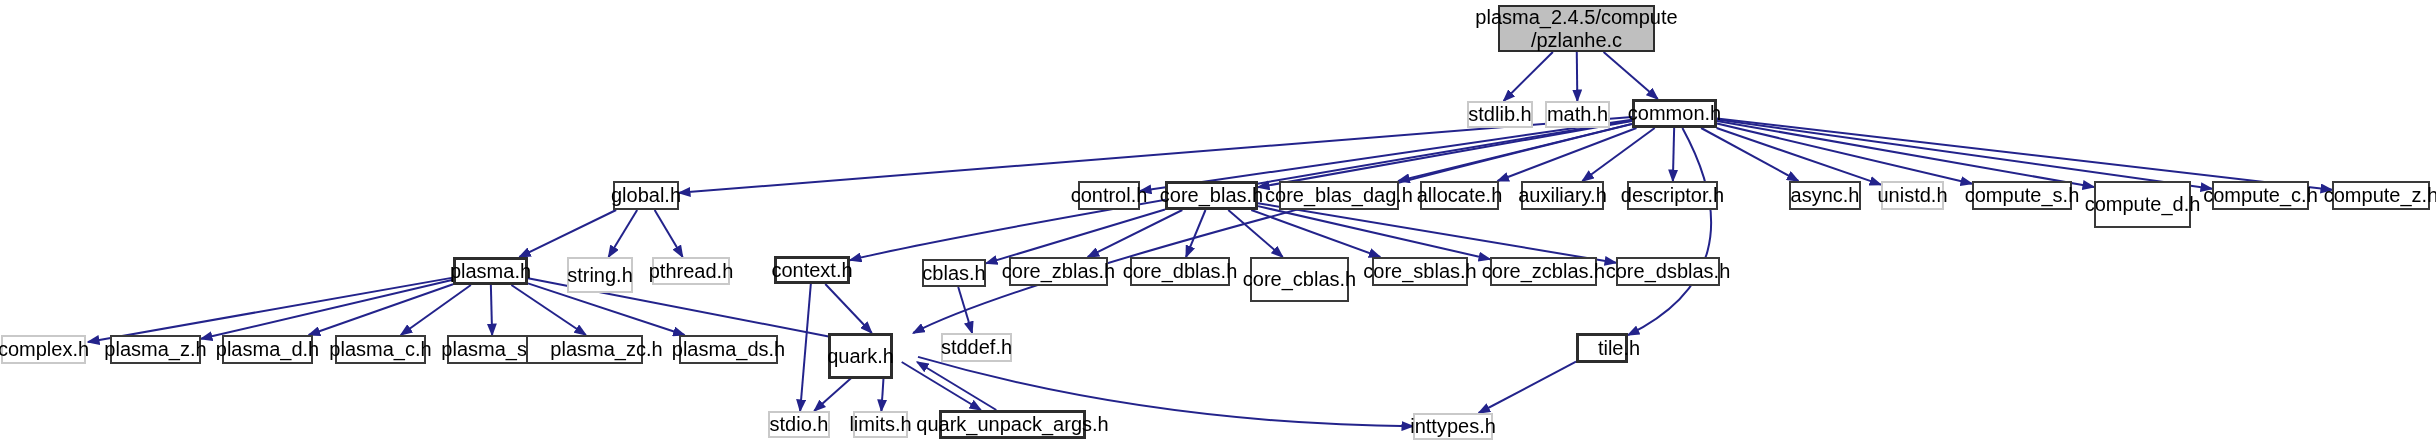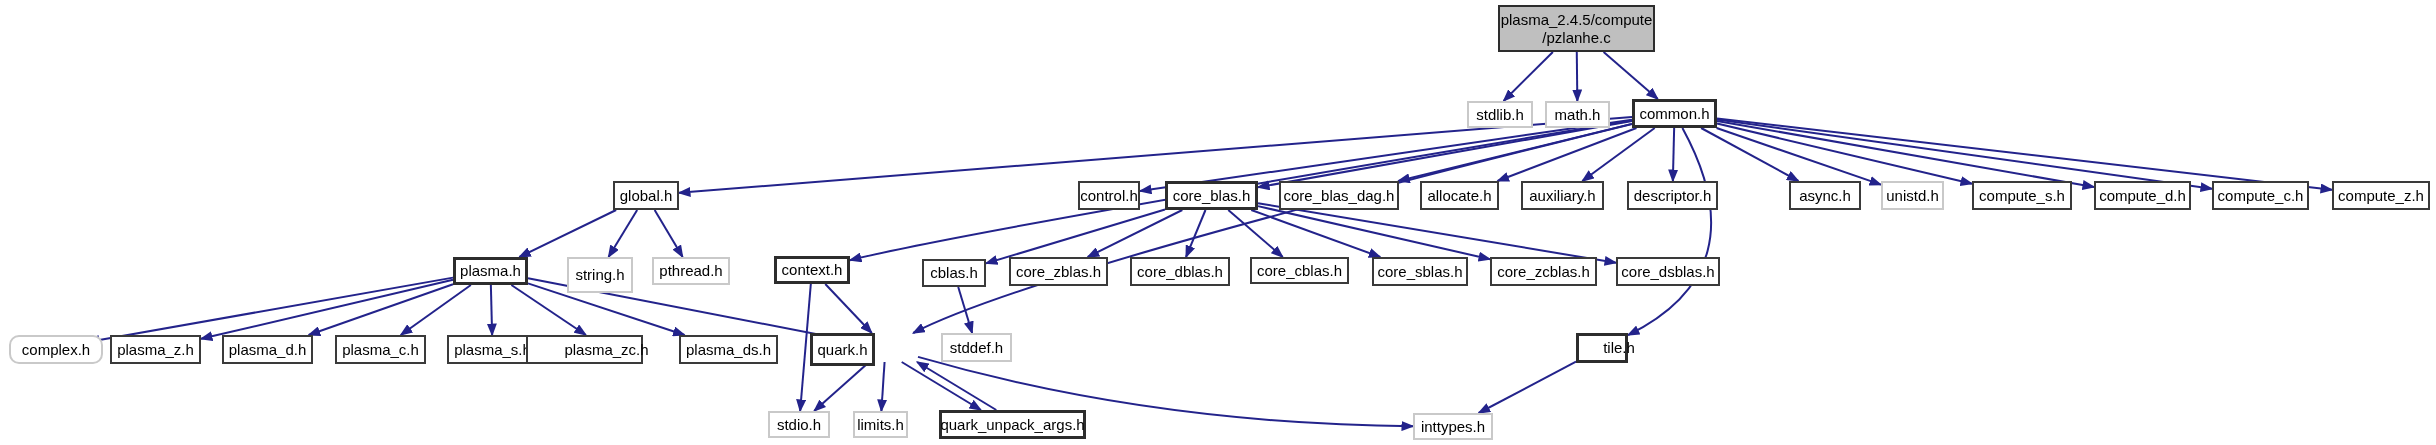--- a/index.html
+++ b/index.html
@@ -1,20 +1,20 @@
 <!DOCTYPE html>
 <html><head>
 <meta charset="utf-8">
 <style>
   html,body{margin:0;padding:0;background:#ffffff;}
   #canvas{position:relative;width:2436px;height:445px;background:#ffffff;overflow:hidden;
           font-family:"Liberation Sans", sans-serif;}
   #edges{position:absolute;left:0;top:0;width:2436px;height:445px;}
   .node{position:absolute;display:flex;align-items:center;justify-content:center;text-align:center;
-        font-size:15px;color:#000;background:#ffffff;border:2px solid #3a3a3a;box-sizing:border-box;
+        font-size:20px;color:#000;background:#ffffff;border:2px solid #3a3a3a;box-sizing:border-box;
         white-space:pre-line;line-height:1.15;padding:0 2px;}
   .node.system{border:2px solid #c9c9c9;}
   .node.emph{border-width:3px;border-color:#2d2d2d;}
   .node.main{background:#bfbfbf;border:2px solid #2d2d2d;}
   .edge{fill:none;stroke:#23238b;stroke-width:2px;}
 </style>
 </head>
 <body>
 
 <div id="canvas">
@@ -82,42 +82,42 @@
       <div class="node internal" style="left: 613px; top: 181px; width: 66px; height: 29px;">global.h</div>
       <div class="node internal" style="left: 1078px; top: 181px; width: 62px; height: 29px;">control.h</div>
       <div class="node internal emph" style="left: 1165px; top: 181px; width: 93px; height: 29px;">core_blas.h</div>
       <div class="node internal" style="left: 1279px; top: 181px; width: 120px; height: 29px;">core_blas_dag.h</div>
       <div class="node internal" style="left: 1420px; top: 181px; width: 79px; height: 29px;">allocate.h</div>
       <div class="node internal" style="left: 1521px; top: 181px; width: 83px; height: 29px;">auxiliary.h</div>
       <div class="node internal" style="left: 1627px; top: 181px; width: 91px; height: 29px;">descriptor.h</div>
       <div class="node internal" style="left: 1789px; top: 181px; width: 72px; height: 29px;">async.h</div>
       <div class="node system" style="left: 1881px; top: 181px; width: 63px; height: 29px;">unistd.h</div>
       <div class="node internal" style="left: 1972px; top: 181px; width: 100px; height: 29px;">compute_s.h</div>
-      <div class="node internal" style="left: 2094px; top: 181px; width: 97px; height: 29px;">compute_d.h</div>
+      <div class="node internal" style="left: 2094px; top: 181px; width: 97px; height: 47px;">compute_d.h</div>
       <div class="node internal" style="left: 2212px; top: 181px; width: 97px; height: 29px;">compute_c.h</div>
       <div class="node internal" style="left: 2332px; top: 181px; width: 98px; height: 29px;">compute_z.h</div>
       <div class="node internal emph" style="left: 453px; top: 257px; width: 75px; height: 28px;">plasma.h</div>
       <div class="node system" style="left: 567px; top: 257px; width: 66px; height: 36px;">string.h</div>
       <div class="node system" style="left: 652px; top: 257px; width: 78px; height: 28px;">pthread.h</div>
       <div class="node internal emph" style="left: 774px; top: 256px; width: 76px; height: 28px;">context.h</div>
       <div class="node internal" style="left: 922px; top: 259px; width: 64px; height: 28px;">cblas.h</div>
       <div class="node internal" style="left: 1009px; top: 257px; width: 99px; height: 29px;">core_zblas.h</div>
       <div class="node internal" style="left: 1130px; top: 257px; width: 100px; height: 29px;">core_dblas.h</div>
-      <div class="node internal" style="left: 1250px; top: 257px; width: 99px; height: 27px;">core_cblas.h</div>
+      <div class="node internal" style="left: 1250px; top: 257px; width: 99px; height: 45px;">core_cblas.h</div>
       <div class="node internal" style="left: 1372px; top: 257px; width: 96px; height: 29px;">core_sblas.h</div>
       <div class="node internal" style="left: 1490px; top: 257px; width: 107px; height: 29px;">core_zcblas.h</div>
       <div class="node internal" style="left: 1616px; top: 257px; width: 104px; height: 29px;">core_dsblas.h</div>
-      <div class="node system" style="left: 9px; top: 335px; width: 94px; height: 29px; border-radius: 10px;">complex.h</div>
+      <div class="node system" style="left: 1px; top: 335px; width: 85px; height: 29px;">complex.h</div>
       <div class="node internal" style="left: 110px; top: 335px; width: 91px; height: 29px;">plasma_z.h</div>
       <div class="node internal" style="left: 222px; top: 335px; width: 91px; height: 29px;">plasma_d.h</div>
       <div class="node internal" style="left: 335px; top: 335px; width: 91px; height: 29px;">plasma_c.h</div>
       <div class="node internal" style="left: 447px; top: 335px; width: 91px; height: 29px;">plasma_s.h</div>
       <div class="node internal" style="left: 526px; top: 335px; width: 117px; height: 29px; padding-left: 46px;">plasma_zc.h</div>
       <div class="node internal" style="left: 679px; top: 335px; width: 99px; height: 29px;">plasma_ds.h</div>
-      <div class="node internal emph" style="left: 810px; top: 333px; width: 65px; height: 33px;">quark.h</div>
+      <div class="node internal emph" style="left: 828px; top: 333px; width: 65px; height: 46px;">quark.h</div>
       <div class="node system" style="left: 941px; top: 333px; width: 71px; height: 29px;">stddef.h</div>
       <div class="node internal emph" style="left: 1576px; top: 333px; width: 52px; height: 30px; padding-left: 36px;">tile.h</div>
       <div class="node system" style="left: 768px; top: 411px; width: 62px; height: 27px;">stdio.h</div>
       <div class="node system" style="left: 853px; top: 411px; width: 55px; height: 27px;">limits.h</div>
       <div class="node internal emph" style="left: 939px; top: 410px; width: 147px; height: 29px;">quark_unpack_args.h</div>
       <div class="node system" style="left: 1413px; top: 413px; width: 80px; height: 27px;">inttypes.h</div>
     </div>
 </div>
 
 </body></html>

